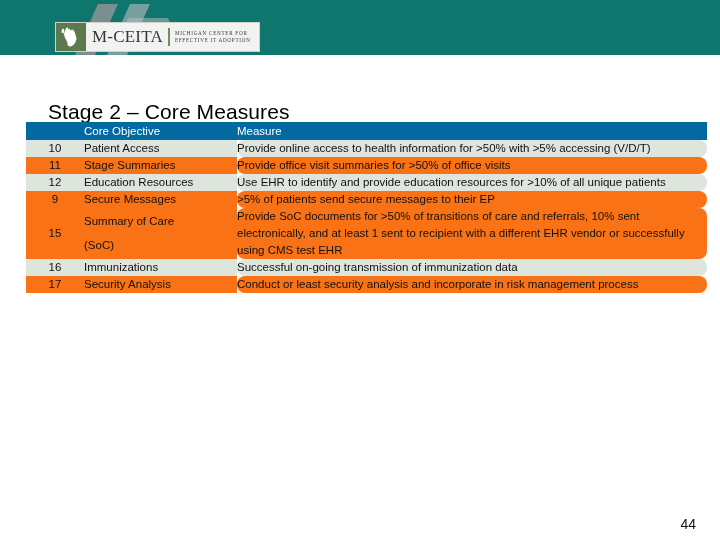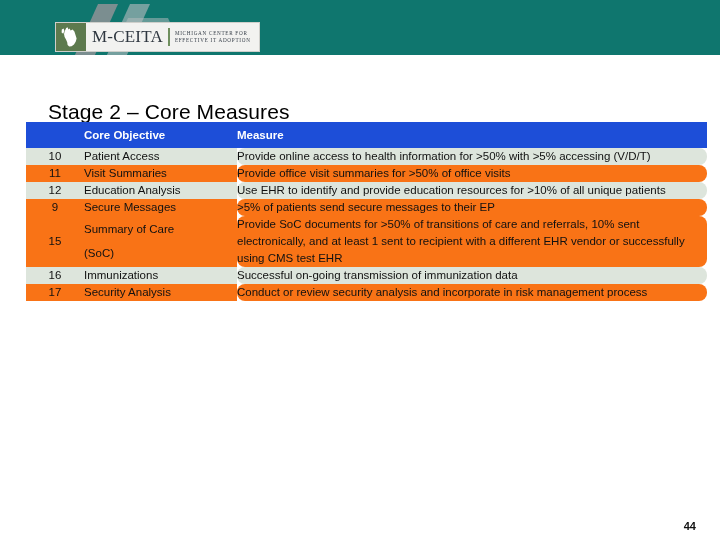--- a/index.html
+++ b/index.html
@@ -109,25 +109,25 @@
   .table td, .table th {
     vertical-align: middle;
     padding: 0;
     border: 0;
   }
   .col-num   { width: 58px; }
   .col-obj   { width: 153px; }
   .col-meas  { width: 470px; }
 
   .hdr-cell {
-    height: 26px;
-    background: #1d4ed8;
+    height: 18px;
+    background: #0369a1;
     color: #ffffff;
     font-size: 11.5px;
-    font-weight: bold;
+    font-weight: normal;
     text-align: left;
     vertical-align: middle;
   }
   .hdr-num   { border-right: 2px solid #ffffff; }
   .hdr-obj   { padding-left: 9px; border-right: 2px solid #ffffff; }
   .hdr-meas  { padding-left: 9px; }
 
   .r-even .cell { background: #dde5dc; margin-top: 24px; }
   .r-odd  .cell { background: #f97316; }
 
@@ -155,22 +155,22 @@
     display: block;
     text-align: left;
     padding-top: 7px;
   }
 
   
   .page-number {
     position: absolute;
     right: 24px;
     bottom: 8px;
-    font-size: 11px;
-    font-weight: bold;
+    font-size: 14px;
+    font-weight: normal;
     color: #111111;
   }
 </style>
 </head>
 <body>
 
 <div class="banner">
   <svg class="banner-deco" viewBox="0 0 200 62" xmlns="http://www.w3.org/2000/svg">
     <polygon points="30,62 58,0 78,0 50,62" fill="#8e9397" opacity="0.85"></polygon>
     <polygon points="62,62 90,0 110,0 82,62" fill="#b9bdc0" opacity="0.6"></polygon>
@@ -212,44 +212,44 @@
     </tr>
   </thead>
   <tbody>
       <tr class="r-even">
         <td class="cell cell-num">10</td>
         <td class="cell cell-obj"><span>Patient Access</span></td>
         <td class="cell cell-meas">Provide online access to health information for &gt;50% with &gt;5% accessing (V/D/T)</td>
       </tr>
       <tr class="r-odd">
         <td class="cell cell-num">11</td>
-        <td class="cell cell-obj"><span>Visit Summaries</span></td>
+        <td class="cell cell-obj"><span>Stage Summaries</span></td>
         <td class="cell cell-meas">Provide office visit summaries for &gt;50% of office visits</td>
       </tr>
       <tr class="r-even">
         <td class="cell cell-num">12</td>
-        <td class="cell cell-obj"><span>Education Analysis</span></td>
+        <td class="cell cell-obj"><span>Education Resources</span></td>
         <td class="cell cell-meas">Use EHR to identify and provide education resources for &gt;10% of all unique patients</td>
       </tr>
       <tr class="r-odd">
         <td class="cell cell-num">9</td>
         <td class="cell cell-obj"><span>Secure Messages</span></td>
         <td class="cell cell-meas">&gt;5% of patients send secure messages to their EP</td>
       </tr>
       <tr class="r-odd">
         <td class="cell cell-num">15</td>
         <td class="cell cell-obj"><span>Summary of Care</span><span class="obj-sub">(SoC)</span></td>
         <td class="cell cell-meas">Provide SoC documents for &gt;50% of transitions of care and referrals, 10% sent electronically, and at least 1 sent to recipient with a different EHR vendor or successfully using CMS test EHR</td>
       </tr>
       <tr class="r-even">
         <td class="cell cell-num">16</td>
         <td class="cell cell-obj"><span>Immunizations</span></td>
         <td class="cell cell-meas">Successful on-going transmission of immunization data</td>
       </tr>
       <tr class="r-odd">
         <td class="cell cell-num">17</td>
         <td class="cell cell-obj"><span>Security Analysis</span></td>
-        <td class="cell cell-meas">Conduct or review security analysis and incorporate in risk management process</td>
+        <td class="cell cell-meas">Conduct or least security analysis and incorporate in risk management process</td>
       </tr>
     </tbody>
 </table>
 
 <div class="page-number">44</div>
 
 </body></html>

